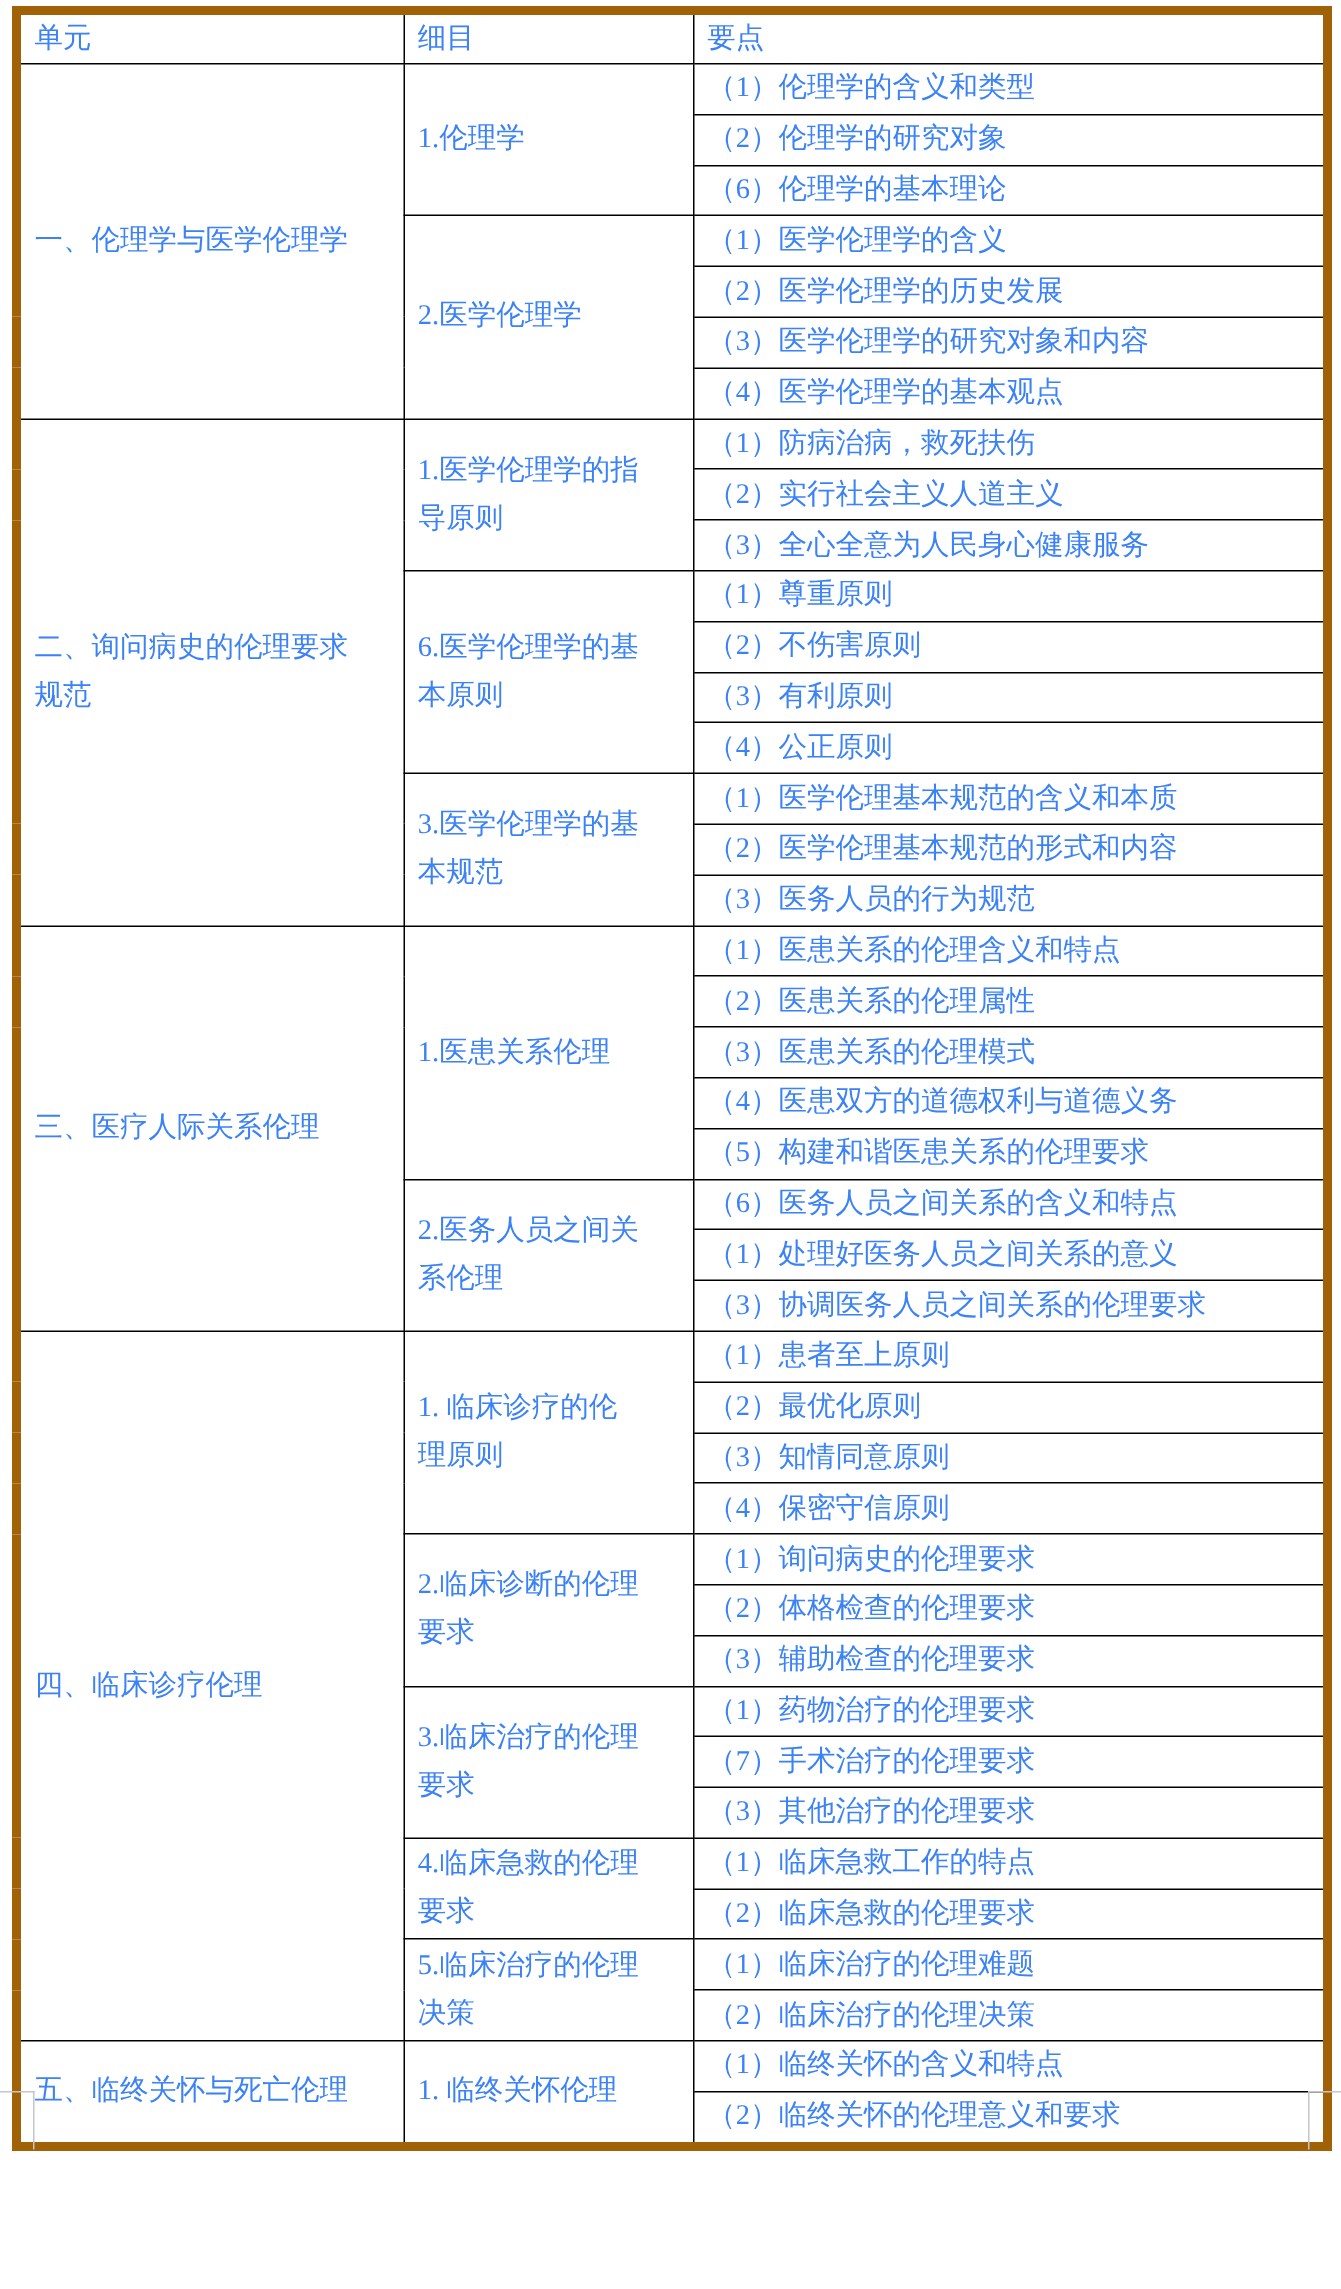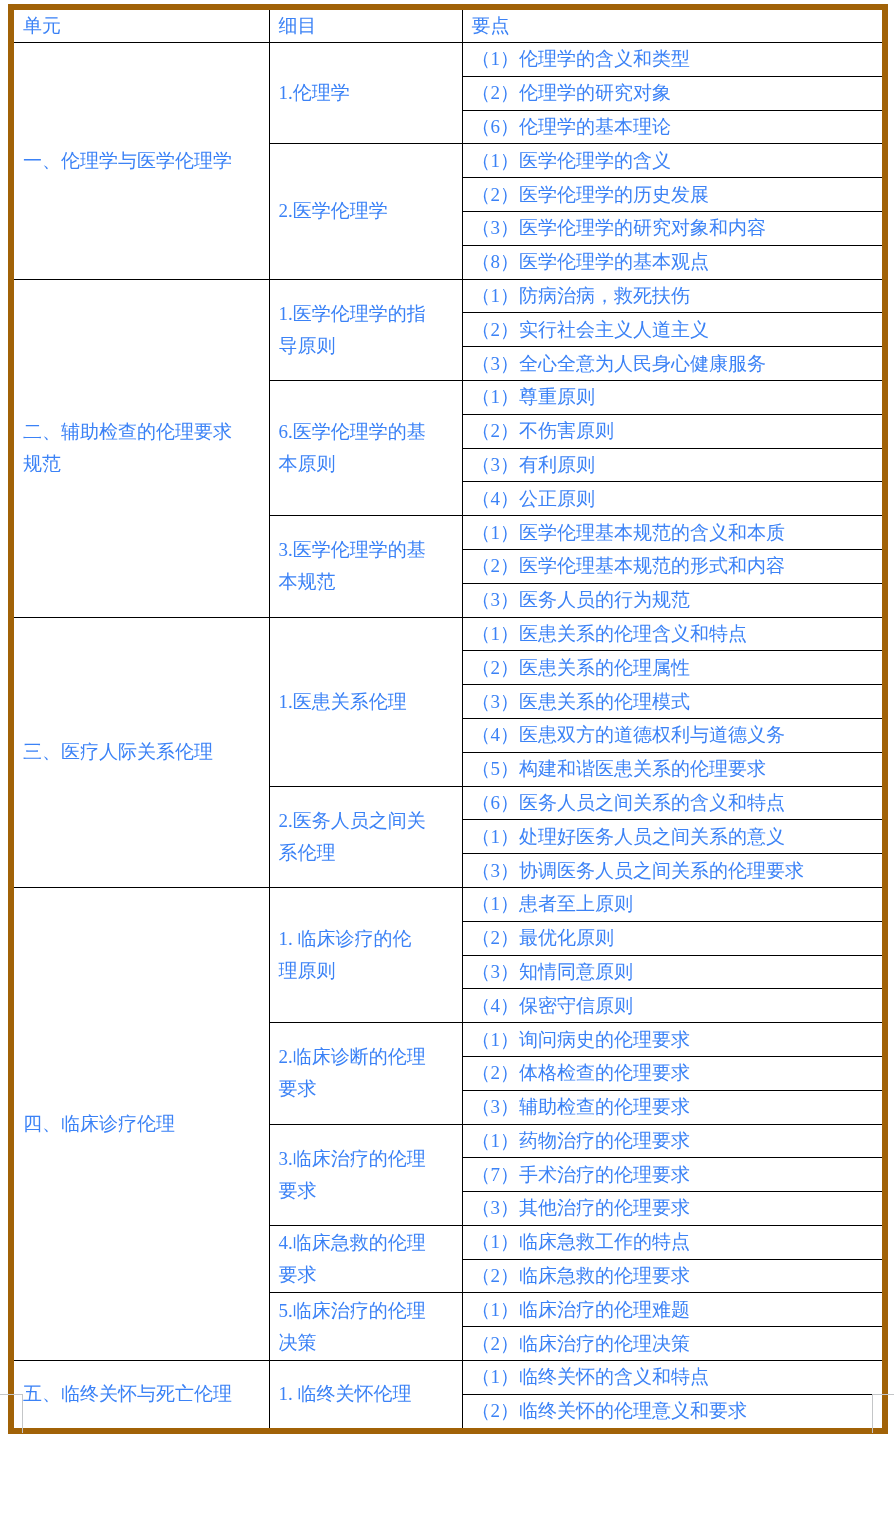--- a/index.html
+++ b/index.html
@@ -96,24 +96,24 @@
           <td class="col-detail" rowspan="4">2.医学伦理学</td>
           <td class="col-point">（1）医学伦理学的含义</td>
         </tr>
         <tr>
           <td class="col-point">（2）医学伦理学的历史发展</td>
         </tr>
         <tr>
           <td class="col-point">（3）医学伦理学的研究对象和内容</td>
         </tr>
         <tr>
-          <td class="col-point">（8）医学伦理学的基本观点</td>
-        </tr>
-        <tr>
-          <td class="col-unit" rowspan="10">二、辅助检查的伦理要求
+          <td class="col-point">（4）医学伦理学的基本观点</td>
+        </tr>
+        <tr>
+          <td class="col-unit" rowspan="10">二、询问病史的伦理要求
 规范</td>
           <td class="col-detail" rowspan="3">1.医学伦理学的指
 导原则</td>
           <td class="col-point">（1）防病治病，救死扶伤</td>
         </tr>
         <tr>
           <td class="col-point">（2）实行社会主义人道主义</td>
         </tr>
         <tr>
           <td class="col-point">（3）全心全意为人民身心健康服务</td>

